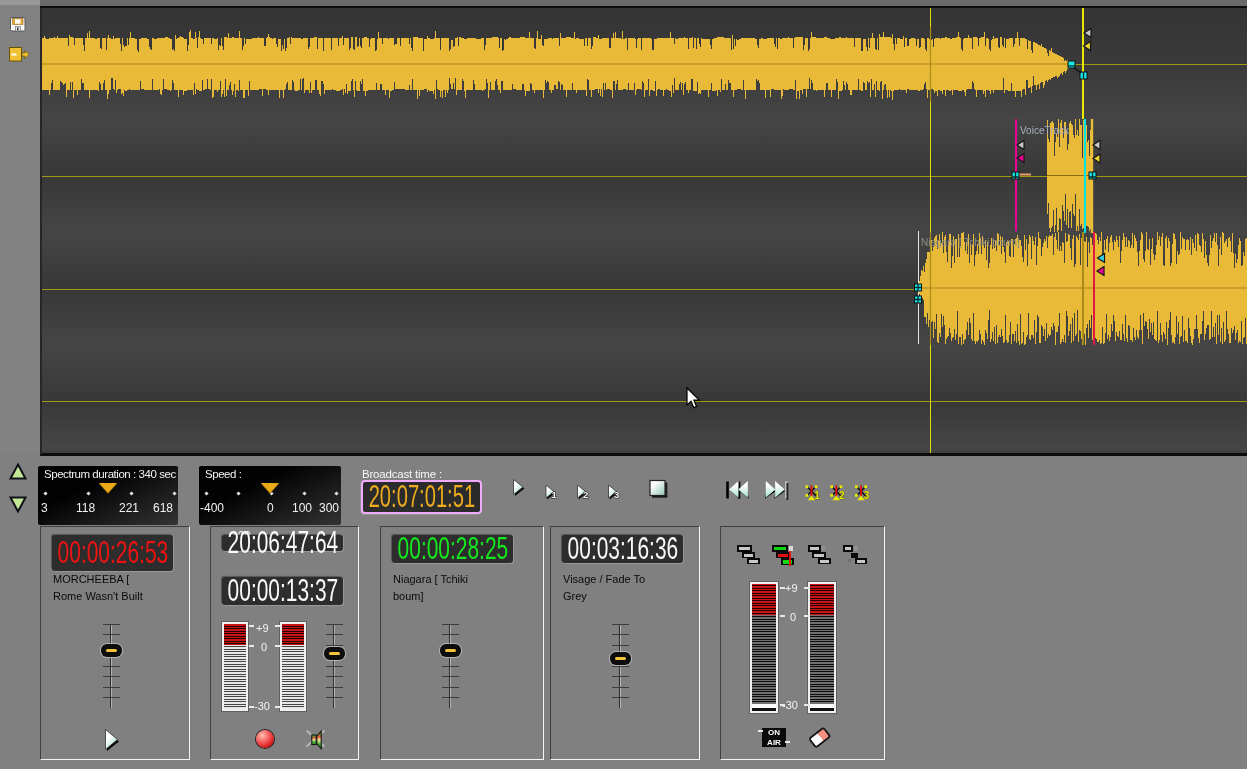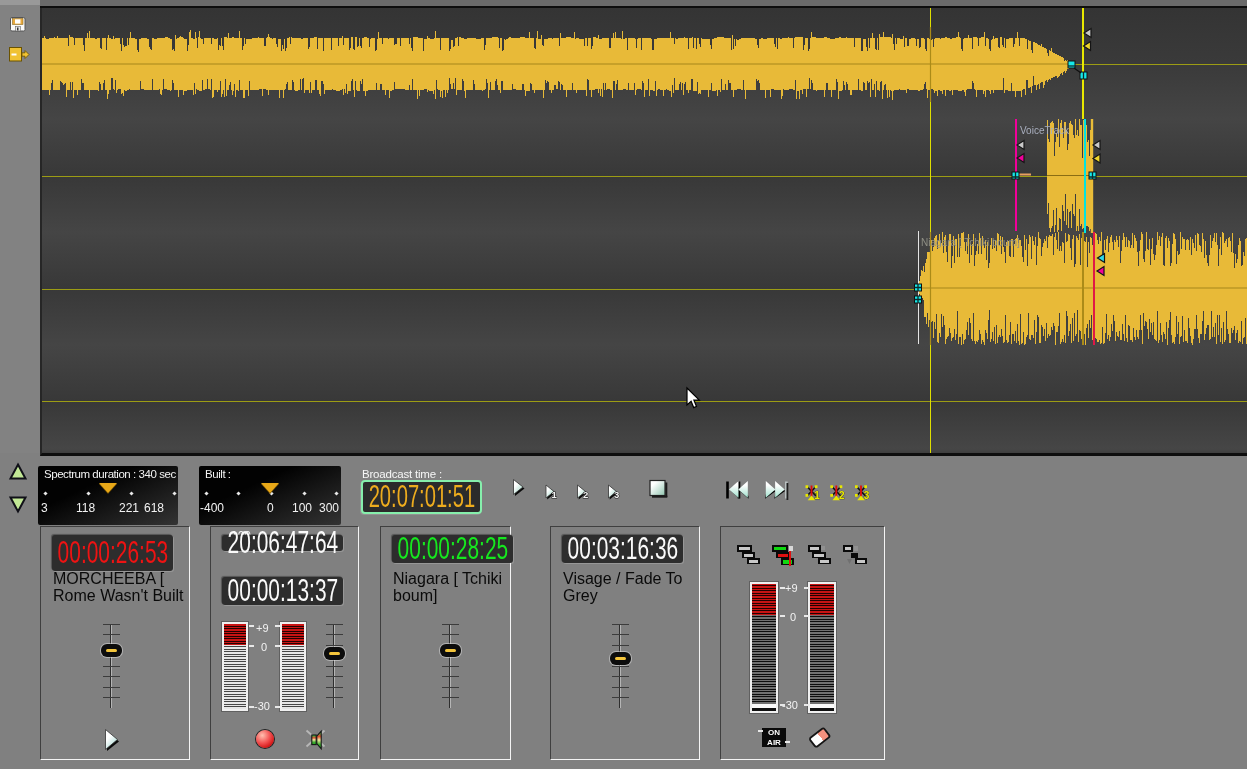--- a/index.html
+++ b/index.html
@@ -3,21 +3,21 @@
 <style>
 *{margin:0;padding:0;box-sizing:border-box;}
 html,body{width:1247px;height:769px;overflow:hidden;background:#808080;font-family:"Liberation Sans",sans-serif;position:relative;}
 .abs{position:absolute;}
 #wavepanel{position:absolute;left:40px;top:8px;width:1207px;height:448px;border-bottom:3px solid #0d0d0d;border-left:2px solid #262626;
  background:linear-gradient(to bottom,#343434 0px,#3a3a3a 55px,#454545 111px,#383838 168px,#454545 224px,#383838 280px,#454545 337px,#383838 393px,#464646 441px,#3e3e3e 445px);}
 .hline{position:absolute;left:0;width:1207px;height:1px;background:#9c9c14;}
 .lcd{position:absolute;background:#2d2d2d;border-radius:3px;display:flex;align-items:center;justify-content:center;box-shadow:1px 1px 0 rgba(255,255,255,0.18), -1px -1px 1px rgba(0,0,0,0.35);}
 .lcd span{font-size:31px;display:inline-block;transform:scaleX(.675);white-space:nowrap;letter-spacing:0;}
 .panel{position:absolute;top:526px;height:234px;border-top:1px solid #3f3f3f;border-left:1px solid #3f3f3f;border-right:1px solid #f4f4f4;border-bottom:1px solid #f4f4f4;}
-.title{position:absolute;font-size:16px;color:#0a0a0a;line-height:16.5px;}
+.title{position:absolute;font-size:11px;color:#0a0a0a;line-height:16.5px;}
 .fader{position:absolute;width:21px;}
 .fader .rail{position:absolute;left:9px;top:0;width:2px;height:100%;background:#2e2e2e;border-right:1px solid #b5b5b5;}
 .fader .ticks{position:absolute;left:2px;top:0;width:17px;height:100%;
  background:repeating-linear-gradient(to bottom,#3c3c3c 0 1px,transparent 1px 10.5px);}
 .fader .knob{position:absolute;left:0;width:21px;height:13px;background:#0d0d0d;border-radius:6px;box-shadow:0 0 0 1px rgba(230,230,230,0.5);}
 .fader .knob i{position:absolute;left:5px;top:5px;width:11px;height:3px;background:#f4c53c;border-radius:1.5px;}
 .blkpanel{position:absolute;top:466px;height:59px;background:linear-gradient(155deg,#020202 35%,#3f3f3f 115%);border-radius:2px;color:#f2f2f2;}
 .blkpanel .ttl{position:absolute;left:6px;top:2px;font-size:11.5px;white-space:nowrap;letter-spacing:-0.45px;}
 .blkpanel .num{position:absolute;top:35px;font-size:12px;}
 .dot{position:absolute;width:3px;height:3px;background:#e8e8e8;transform:rotate(45deg);}
@@ -122,40 +122,40 @@
 <div class="blkpanel" style="left:38px;width:140px;">
  <div class="ttl">Spectrum duration : 340 sec</div>
  <div class="dot" style="left:6px;top:26px;"></div>
  <div class="dot" style="left:49px;top:26px;"></div>
  <div class="dot" style="left:92px;top:26px;"></div>
  <div class="dot" style="left:135px;top:26px;"></div>
  <div class="ytri" style="left:61px;top:17px;"></div>
  <div class="num" style="left:3px;">3</div>
  <div class="num" style="left:38px;">118</div>
  <div class="num" style="left:81px;">221</div>
- <div class="num" style="left:106px;">618</div>
+ <div class="num" style="left:115px;">618</div>
 </div>
 
 <div class="blkpanel" style="left:199px;width:142px;">
- <div class="ttl">Built :</div>
+ <div class="ttl">Speed :</div>
  <div class="dot" style="left:6px;top:26px;"></div>
  <div class="dot" style="left:38px;top:26px;"></div>
  <div class="dot" style="left:71px;top:26px;"></div>
  <div class="dot" style="left:104px;top:26px;"></div>
  <div class="dot" style="left:136px;top:26px;"></div>
  <div class="ytri" style="left:62px;top:17px;"></div>
  <div class="num" style="left:1px;">-400</div>
  <div class="num" style="left:28px;margin-top:28px;">-100</div>
  <div class="num" style="left:68px;">0</div>
  <div class="num" style="left:93px;">100</div>
  <div class="num" style="left:120px;">300</div>
 </div>
 
 <div class="abs" style="left:362px;top:468px;font-size:11.5px;letter-spacing:-0.2px;color:#f6f6f6;">Broadcast time :</div>
-<div class="abs" style="left:361px;top:480px;width:121px;height:34px;background:#2b2b2b;border:2px solid #86efac;border-radius:4px;box-shadow:-1px 1px 0 rgba(200,200,200,0.25);display:flex;align-items:center;justify-content:center;">
+<div class="abs" style="left:361px;top:480px;width:121px;height:34px;background:#2b2b2b;border:2px solid #f0abfc;border-radius:4px;box-shadow:-1px 1px 0 rgba(200,200,200,0.25);display:flex;align-items:center;justify-content:center;">
  <span style="font-size:31px;color:#edac1e;display:inline-block;transform:scaleX(.65);white-space:nowrap;">20:07:01:51</span>
 </div>
 
 <svg class="abs" style="left:509px;top:478px;" width="170" height="24" viewBox="0 0 170 24">
  <defs>
   <linearGradient id="pg" x1="0" y1="0" x2="0.8" y2="1">
    <stop offset="0.35" stop-color="#ffffff"></stop>
         <stop offset="1" stop-color="#9fd6c6"></stop>
   </linearGradient>
   <linearGradient id="sg" x1="0" y1="0" x2="1" y2="1">
@@ -313,21 +313,21 @@
   </linearGradient>
       </defs>
   <g stroke="#bdbdbd" stroke-width="1.8" opacity="0.9">
         <path d="M0.5 1.5 L18.5 17.5 M18.5 1.5 L0.5 17.5"></path>
       </g>
   <rect x="5.8" y="6" width="4.4" height="9.6" fill="url(#spk)" stroke="#151515" stroke-width="1.1"></rect>
   <path d="M10.8 7.2 L15.2 2.2 L15.2 19.8 L10.8 14.6 Z" fill="url(#spk)" stroke="#151515" stroke-width="1.1"></path>
  </svg>
 </div>
 
-<div class="panel" style="left:380px;width:131px;">
+<div class="panel" style="left:380px;width:164px;">
  <div class="lcd" style="left:11px;top:8px;width:121px;height:28px;">
       <span style="color:#16e81f;">00:00:28:25</span>
     </div>
  <div class="title" style="left:12px;top:44px;">Niagara [ Tchiki<br>boum]</div>
  <div class="fader" style="left:59px;top:97px;height:84px;">
   <div class="rail"></div>
       <div class="ticks"></div>
   <div class="knob" style="top:20px;">
         <i></i>
       </div>

